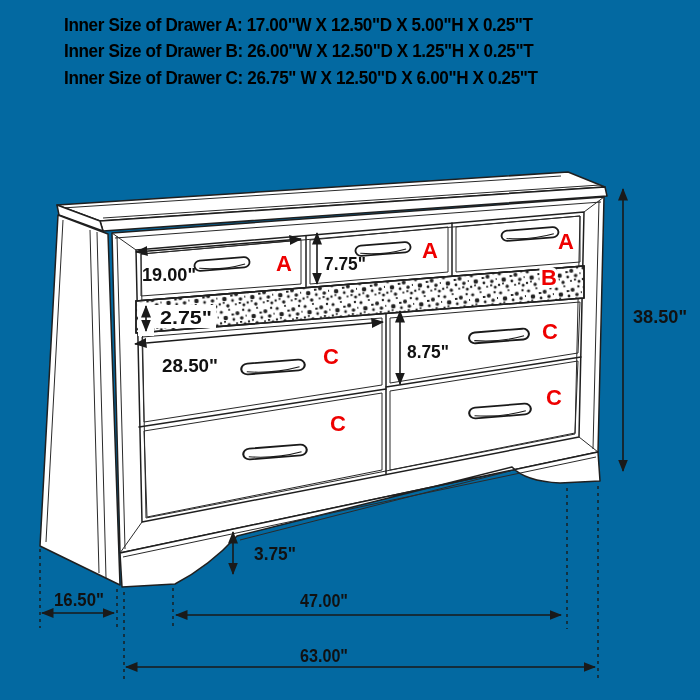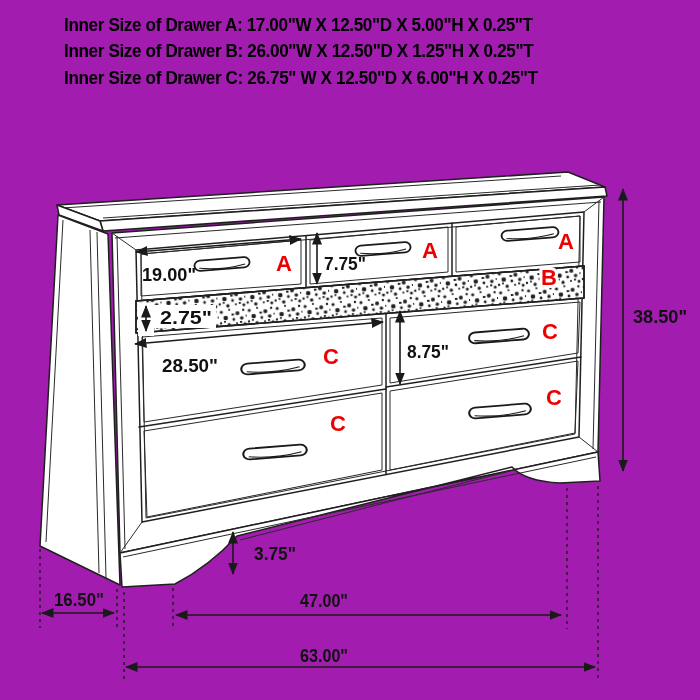--- a/index.html
+++ b/index.html
@@ -1,16 +1,16 @@
 <!DOCTYPE html>
 <html><head>
 <meta charset="utf-8">
 <style>
   html,body{margin:0;padding:0;background:#ffffff;}
-  #canvas{position:relative;width:700px;height:700px;background:#a21caf;overflow:hidden;
+  #canvas{position:relative;width:700px;height:700px;background:#0369a1;overflow:hidden;
           font-family:"Liberation Sans", sans-serif;}
   #header{position:absolute;left:64px;top:12px;font-size:19px;font-weight:bold;color:#000;
           line-height:26.4px;letter-spacing:-0.4px;transform:scaleX(0.9);transform-origin:left top;
           white-space:nowrap;}
   svg{position:absolute;left:0;top:0;}
   svg text{font-family:"Liberation Sans", sans-serif;font-weight:bold;}
   .dimtxt{font-size:19px;fill:#111;}
   .redletter{font-size:22px;}
   .halo{paint-order:stroke;stroke:#ffffff;stroke-width:6px;}
   .sketch{fill:none;stroke:#1f1f1f;stroke-width:1.5;stroke-linejoin:round;stroke-linecap:round;}

